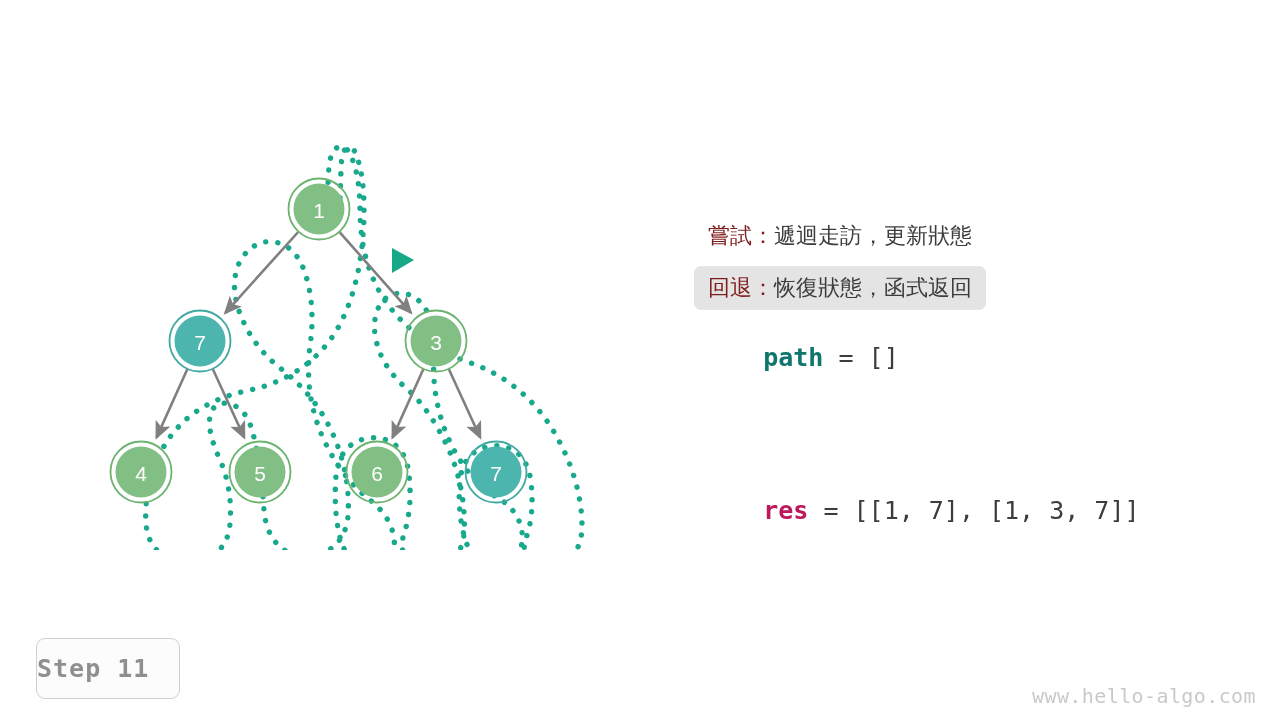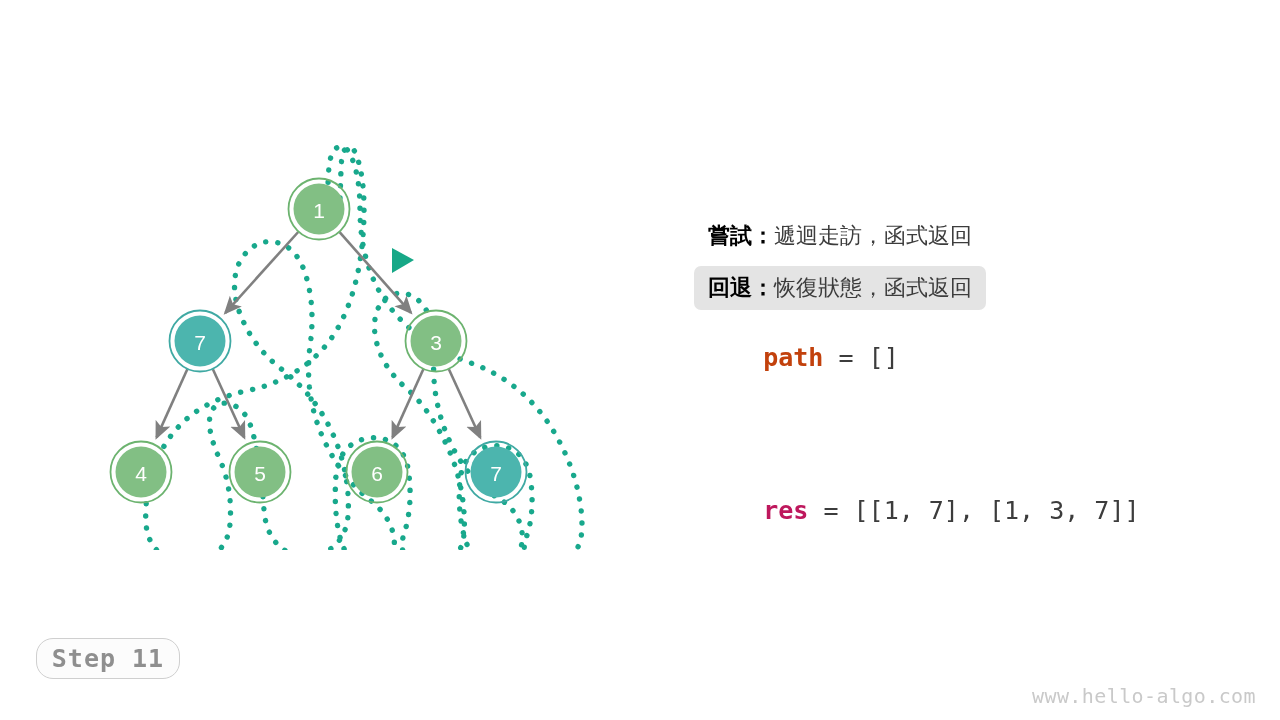--- a/index.html
+++ b/index.html
@@ -48,54 +48,54 @@
     display: flex;
     align-items: center;
     padding: 0 14px;
     margin: 0 0 8px 0;
     box-sizing: border-box;
     width: fit-content;
     border-radius: 7px;
     white-space: pre;
   }
   .ann-line .ann-key {
-    font-weight: bold;
-    color: #000000;
+    font-weight: normal;
+    color: #7f1d1d;
     text-align: center;
   }
   .ann-line.highlighted {
     background: #e4e4e4;
   }
 
   .state-line {
     font-family: "DejaVu Sans Mono", "Liberation Mono", monospace;
     font-size: 25px;
     white-space: pre;
     line-height: 1.0;
     color: #3c3c3c;
     padding-left: 9px;
     margin-top: 10px;
   }
-  .state-line .var-path { color: #c2410c; font-weight: bold; }
+  .state-line .var-path { color: #0f766e; font-weight: bold; }
   .state-line .var-res  { color: #be185d; font-weight: bold; }
   #res-line { margin-top: 78px; }
 
   
   #step-badge {
     position: absolute;
     left: 36px;
     top: 638px;
     width: 144px;
-    height: 41px;
+    height: 61px;
     border: 1.4px solid #cfcfcf;
-    border-radius: 17px;
+    border-radius: 9px;
     background: #fcfcfc;
     display: flex;
     align-items: center;
-    justify-content: center;
+    justify-content: flex-start;
     box-sizing: border-box;
   }
   #step-badge-label {
     font-family: "DejaVu Sans Mono", "Liberation Mono", monospace;
     font-size: 25px;
     font-weight: bold;
     color: #8f8f8f;
     letter-spacing: 1px;
   }
 
@@ -171,21 +171,21 @@
       </g>
 
     <polygon id="cursor-arrow" fill="#17a887" points="332,138 354,150 332,163"></polygon>
   </svg>
 </div>
 
 <div id="annotation-panel">
 
   <div class="ann-line">
     <span class="ann-key">嘗試：</span>
-    <span class="ann-val">遞迴走訪，函式返回</span>
+    <span class="ann-val">遞迴走訪，更新狀態</span>
   </div>
 
   <div class="ann-line highlighted">
     <span class="ann-key">回退：</span>
     <span class="ann-val">恢復狀態，函式返回</span>
   </div>
 
   <div class="state-line" id="path-line">
     <span class="var-path">path</span><span class="var-value"> = []</span>
   </div>

